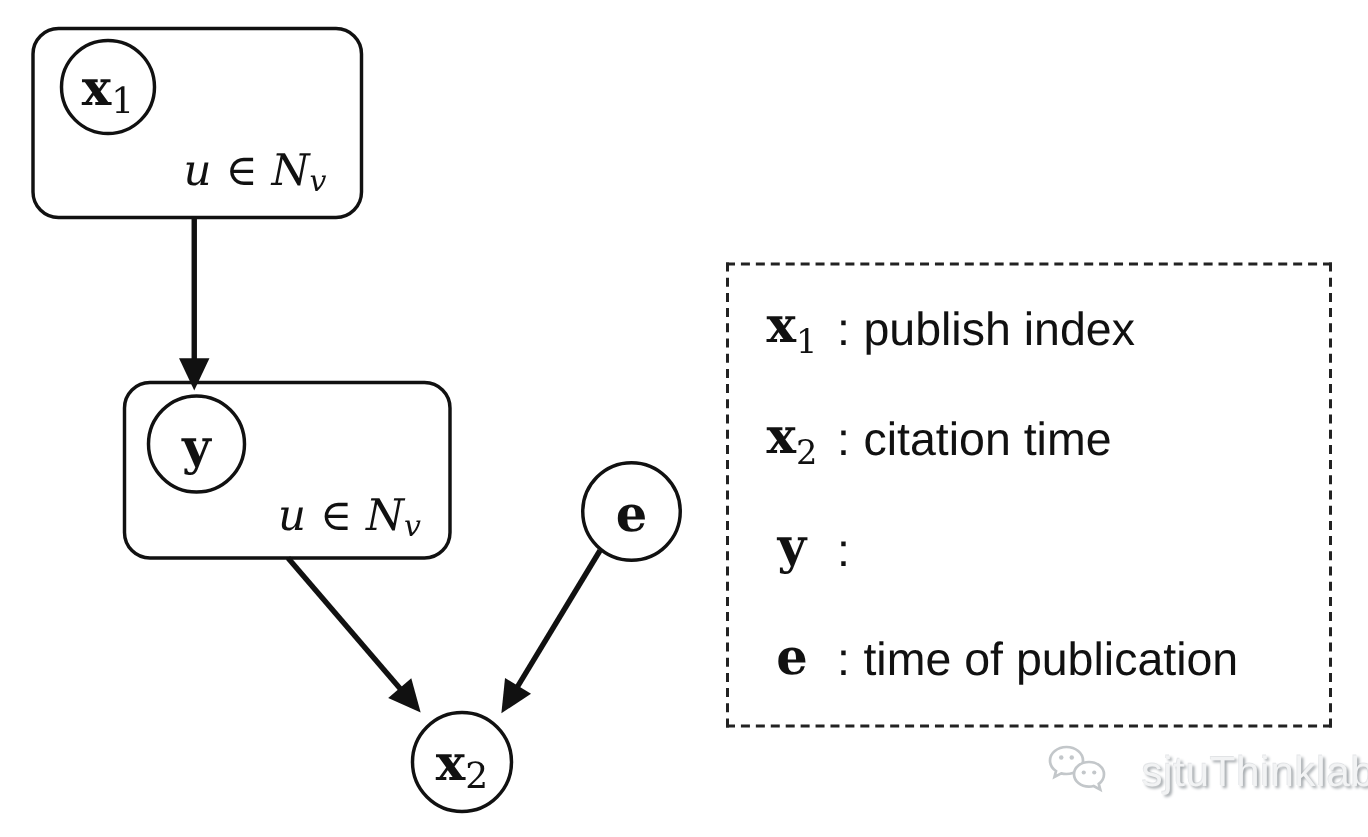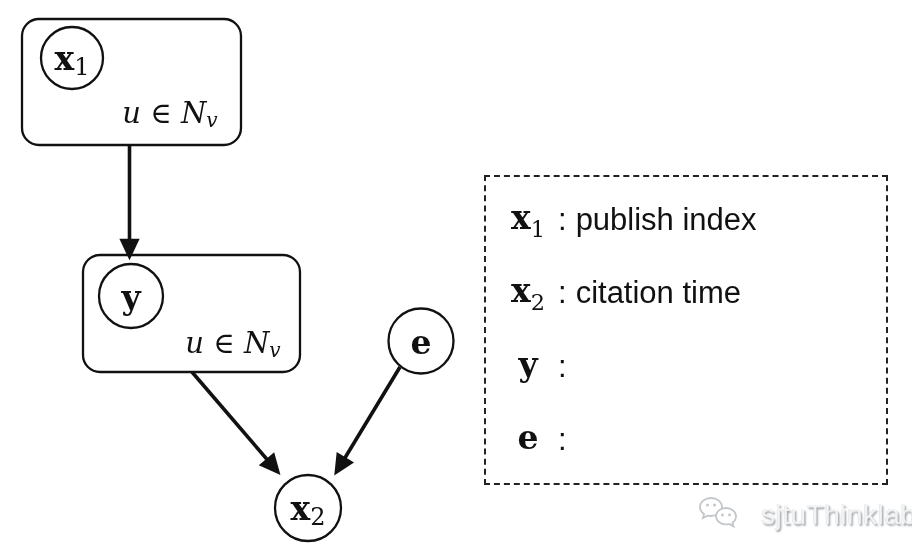--- a/index.html
+++ b/index.html
@@ -145,20 +145,21 @@
       <span class="legend-colon">:</span>
       <span class="legend-desc">citation time</span>
     </div>
     <div class="legend-row">
       <span class="legend-sym"><span>y</span><sub></sub></span>
       <span class="legend-colon">:</span>
     </div>
     <div class="legend-row">
       <span class="legend-sym"><span>e</span><sub></sub></span>
       <span class="legend-colon">:</span>
+      <span class="legend-desc">time of publication</span>
     </div>
   </div>
 
   <div class="watermark">
     <svg class="wm-icon" width="44" height="42" viewBox="0 0 44 42">
       <g fill="#ffffff" stroke="#c3c7ca" stroke-width="1.8">
         <path d="M14 4 C7.9 4 3 8 3 13 C3 16 4.6 18.4 7 20 L6 24 L10.5 21.6 C11.6 21.9 12.8 22 14 22 C20.1 22 25 18 25 13 C25 8 20.1 4 14 4 Z"></path>
         <path d="M29 14 C23.5 14 19 17.6 19 22.2 C19 26.8 23.5 30.4 29 30.4 C30.1 30.4 31.1 30.3 32.1 30 L36.5 32.4 L35.5 28.6 C37.7 27.1 39 24.8 39 22.2 C39 17.6 34.5 14 29 14 Z"></path>
       </g>
       <g fill="#c3c7ca">

